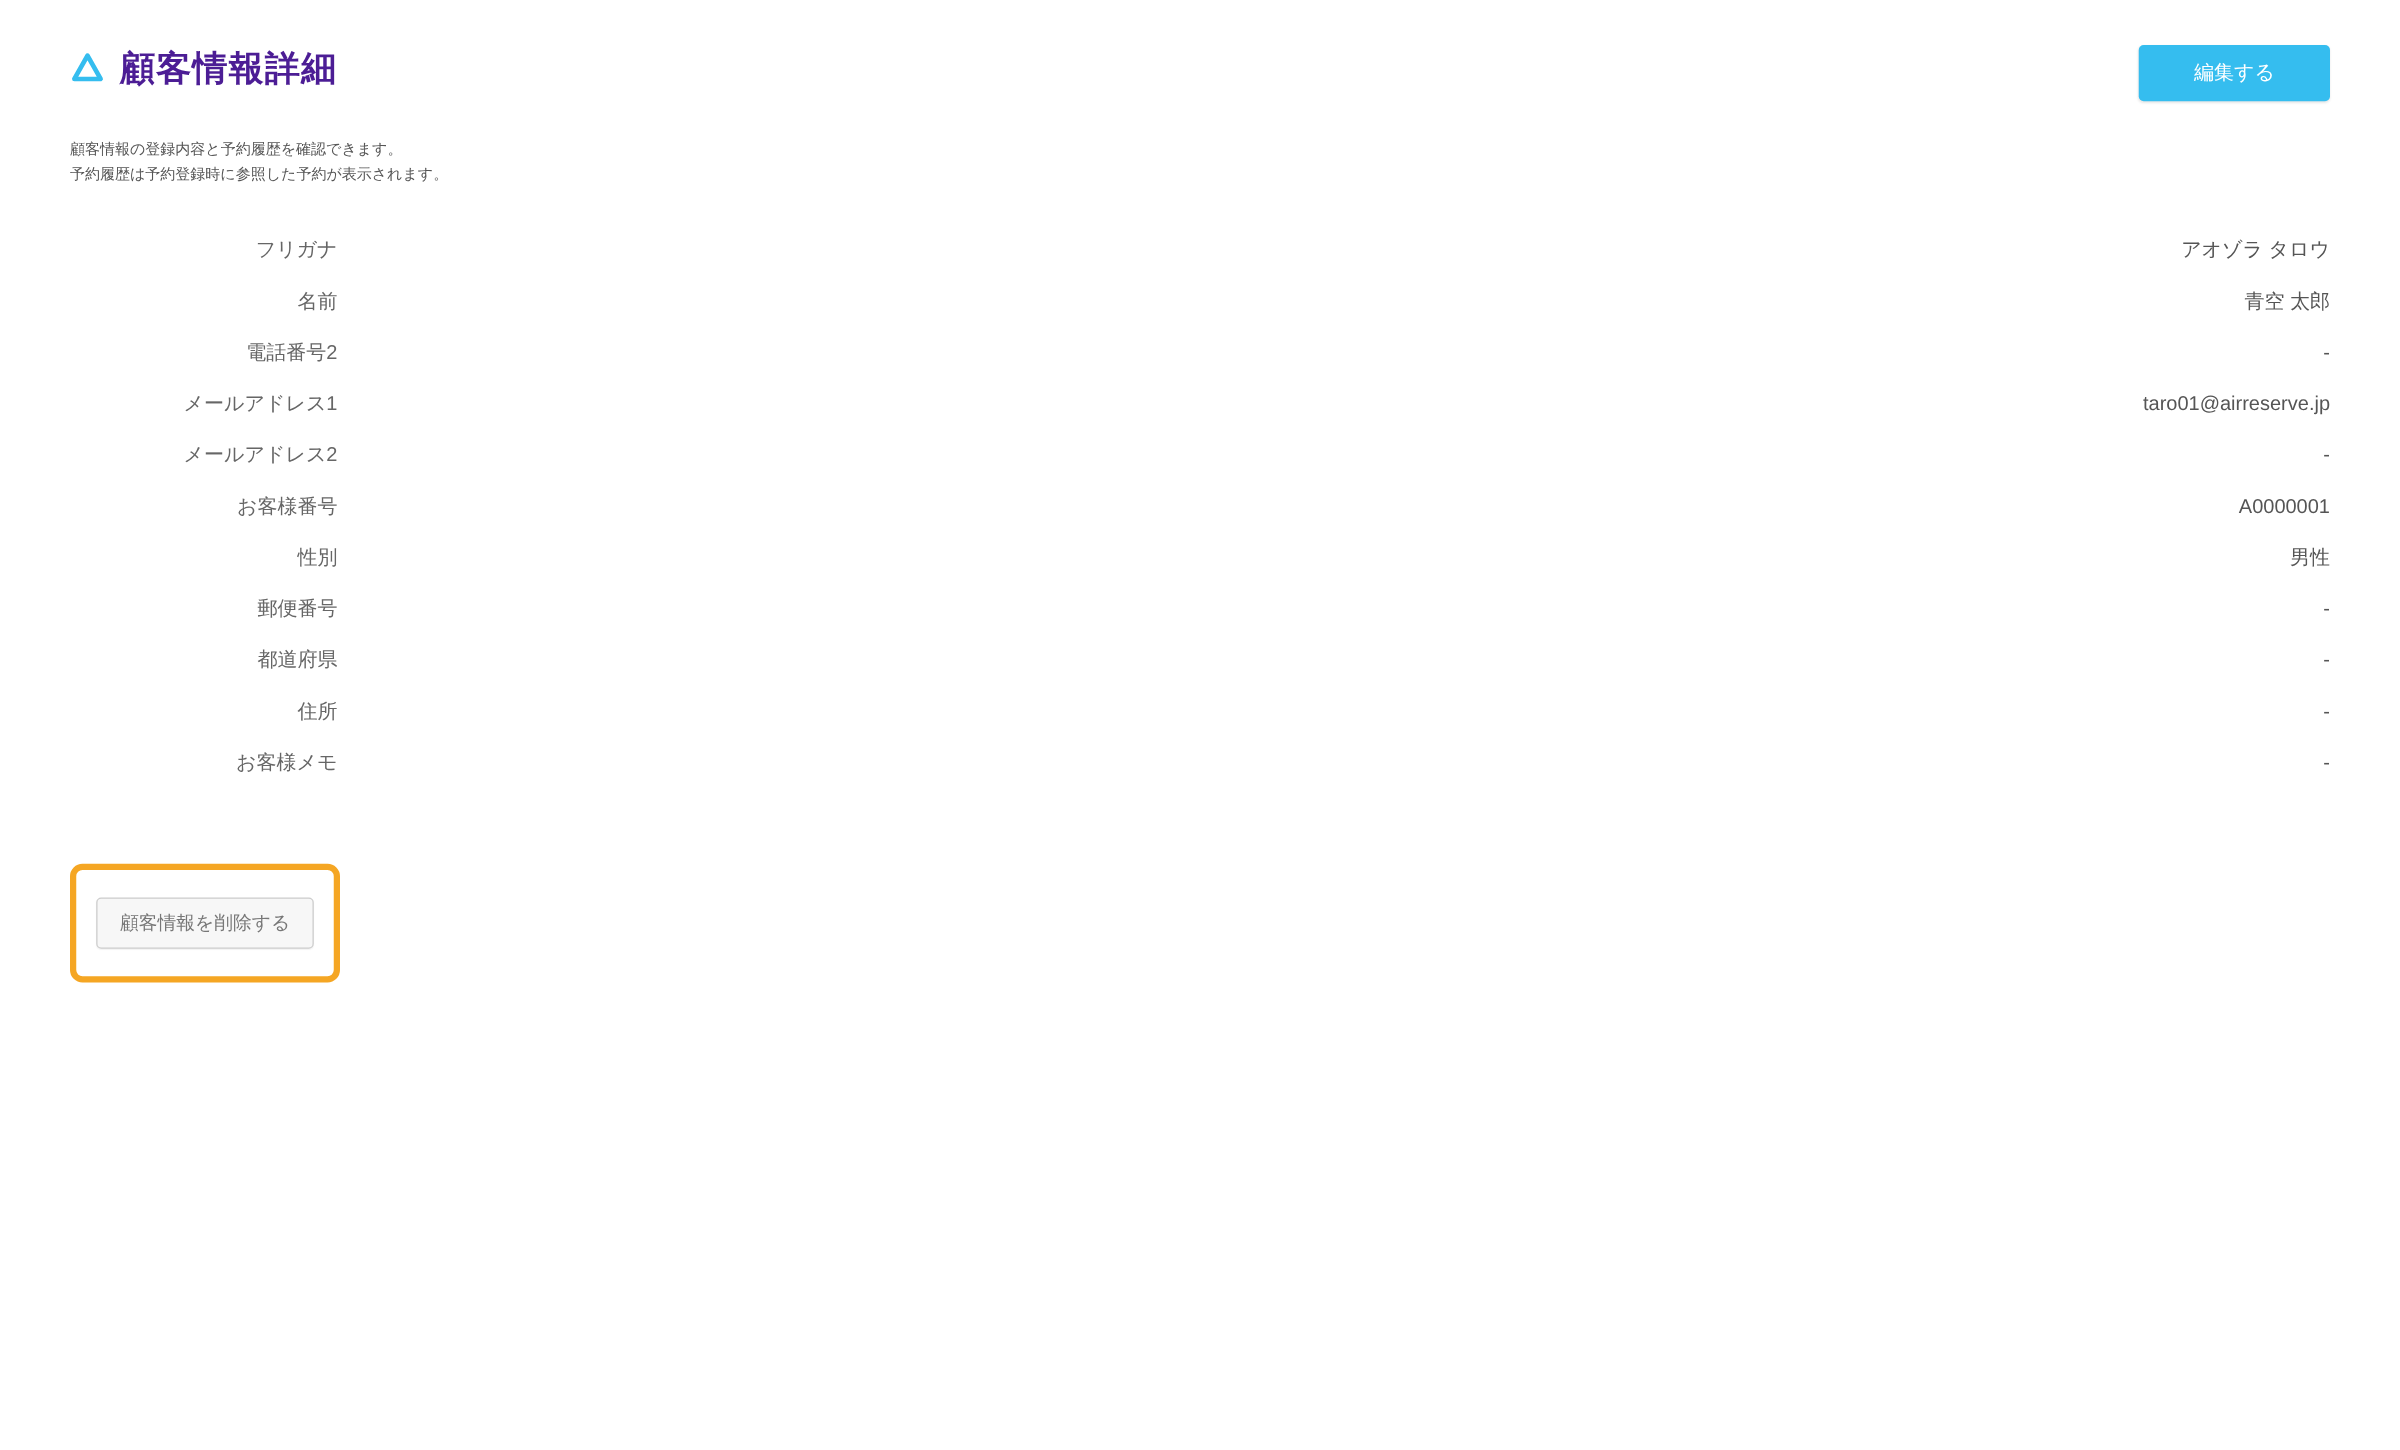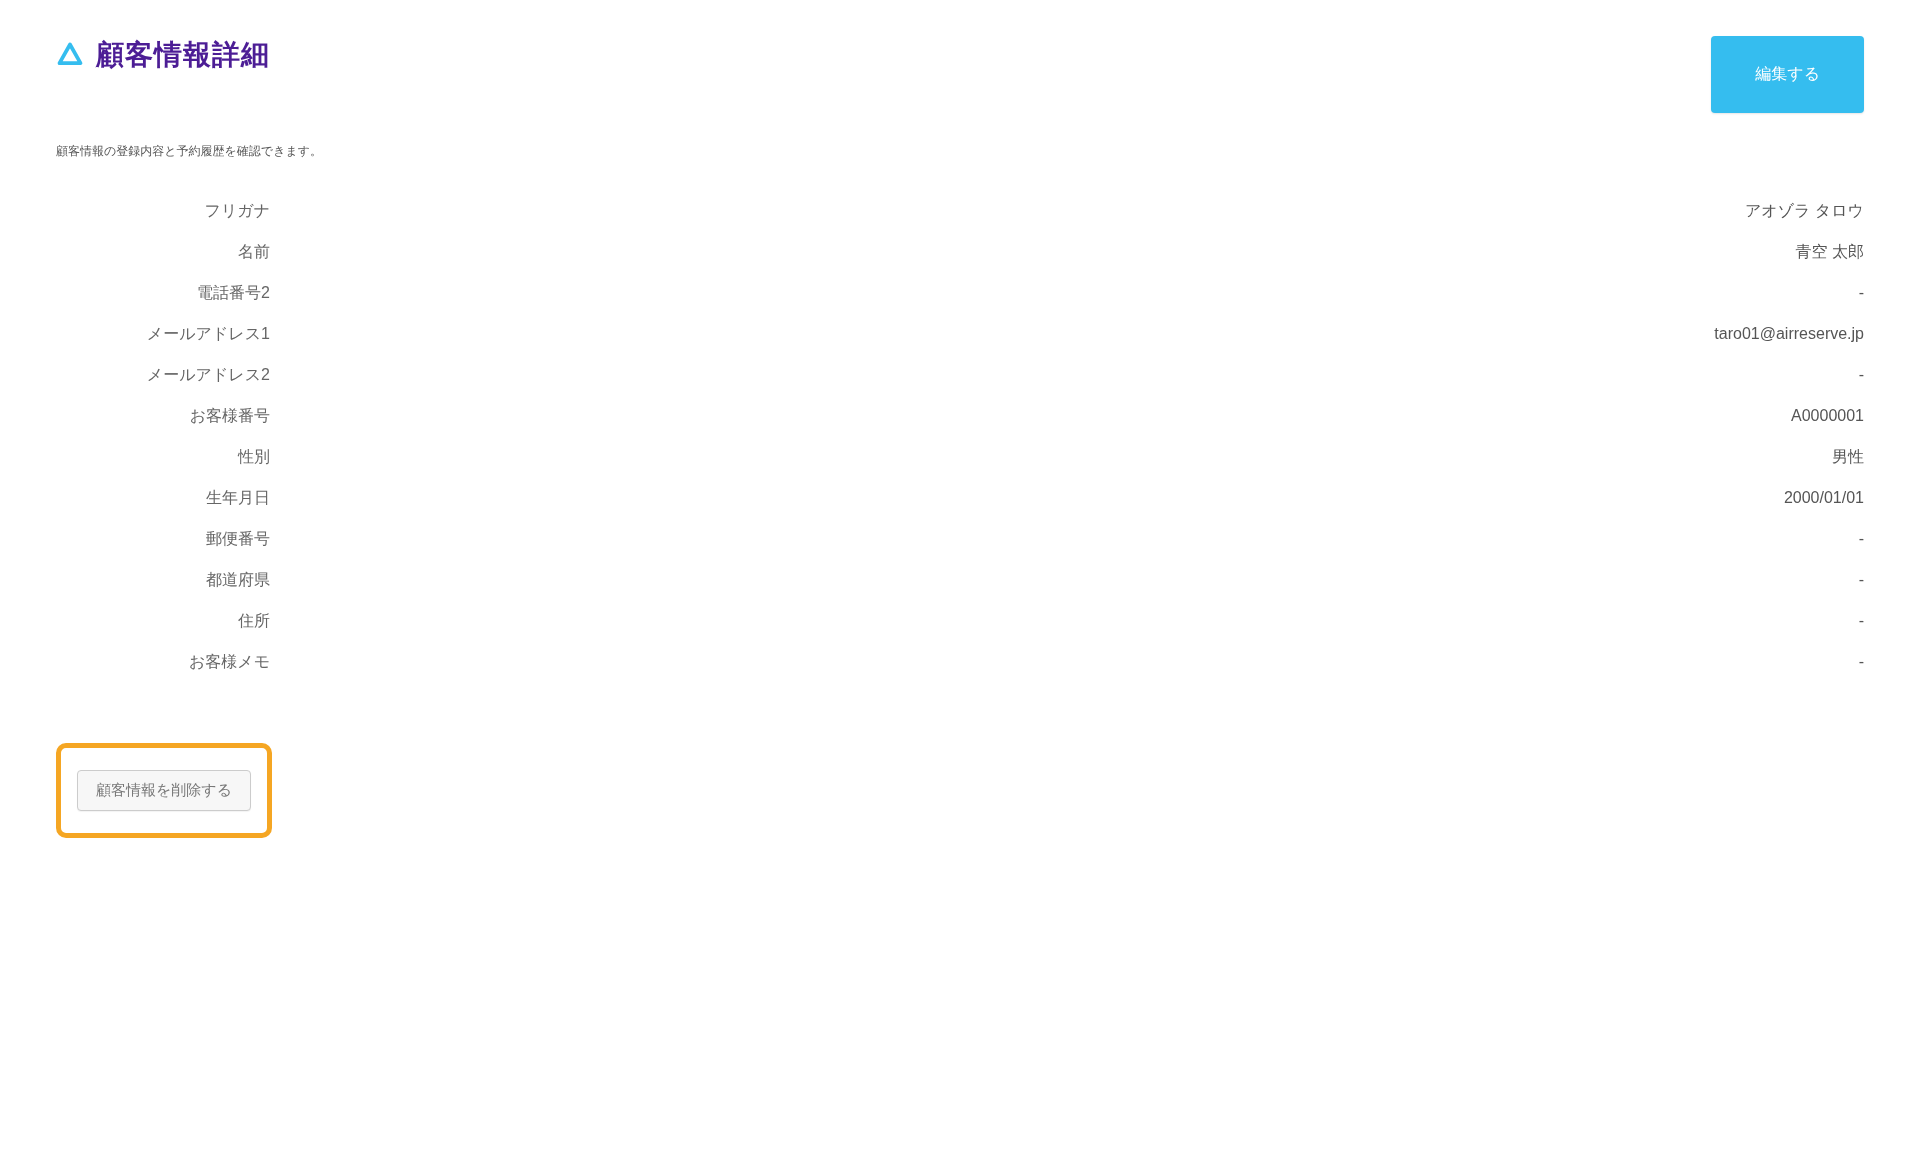--- a/index.html
+++ b/index.html
@@ -39,21 +39,21 @@
       font-size: 28px;
       font-weight: 700;
       color: #4c1d95;
       letter-spacing: 1px;
     }
     .edit-button {
       background: #35bdef;
       color: #ffffff;
       border: none;
       border-radius: 4px;
-      padding: 28px 44px;
+      padding: 12px 44px;
       font-size: 16px;
       font-weight: 500;
       cursor: pointer;
       box-shadow: 0 1px 2px rgba(0,0,0,0.1);
     }
     .description {
       color: #555;
       font-size: 12px;
       line-height: 1.7;
       margin-bottom: 30px;
@@ -109,20 +109,21 @@
         <path d="M12 3 L21 19 L3 19 Z" stroke="#35bdef" stroke-width="3.2" stroke-linejoin="round" fill="none"></path>
       </svg>
     </span>
     <h1>顧客情報詳細</h1>
   </div>
   <button class="edit-button">編集する</button>
 </div>
 
 <div class="description">
   <div>顧客情報の登録内容と予約履歴を確認できます。</div>
+  <div>予約履歴は予約登録時に参照した予約が表示されます。</div>
 </div>
 
 <div class="details">
   <div class="detail-row">
     <div class="detail-label">フリガナ</div>
     <div class="detail-value">アオゾラ タロウ</div>
   </div>
   <div class="detail-row">
     <div class="detail-label">名前</div>
     <div class="detail-value">青空 太郎</div>
@@ -141,24 +142,20 @@
   </div>
   <div class="detail-row">
     <div class="detail-label">お客様番号</div>
     <div class="detail-value">A0000001</div>
   </div>
   <div class="detail-row">
     <div class="detail-label">性別</div>
     <div class="detail-value">男性</div>
   </div>
   <div class="detail-row">
-    <div class="detail-label">生年月日</div>
-    <div class="detail-value">2000/01/01</div>
-  </div>
-  <div class="detail-row">
     <div class="detail-label">郵便番号</div>
     <div class="detail-value">-</div>
   </div>
   <div class="detail-row">
     <div class="detail-label">都道府県</div>
     <div class="detail-value">-</div>
   </div>
   <div class="detail-row">
     <div class="detail-label">住所</div>
     <div class="detail-value">-</div>

